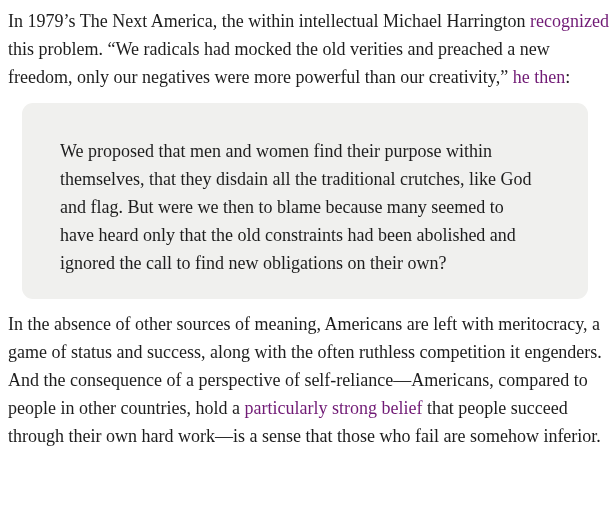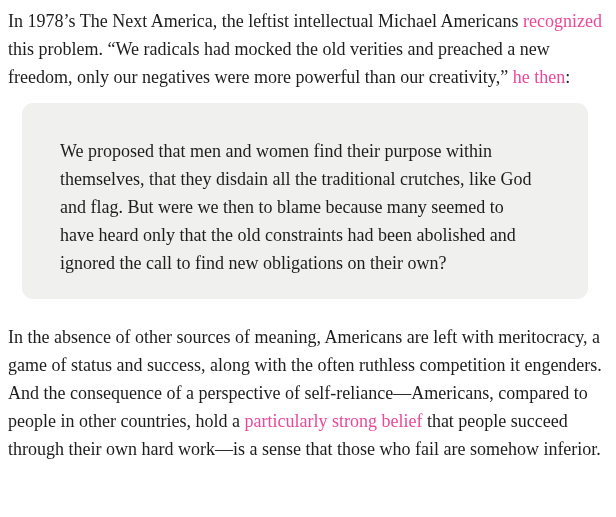--- a/index.html
+++ b/index.html
@@ -17,46 +17,46 @@
     color: #1d1d1d;
     -webkit-font-smoothing: antialiased;
   }
   .article {
     padding: 7px 6px 0 8px;
   }
   p {
     margin: 0;
   }
   a.inline-link {
-    color: #ec4899;
+    color: #701a75;
     text-decoration: none;
     cursor: pointer;
   }
   .book-title {
   }
   blockquote.pull-quote {
     margin: 12px 22px 0 14px;
     background: #f0f0ee;
     border-radius: 11px;
     padding: 34px 52px 22px 38px;
   }
   blockquote.pull-quote p {
     margin: 0;
   }
   .closing-para {
-    margin-top: 24px;
+    margin-top: 11px;
   }
 </style>
 </head>
 <body>
 
 <div class="article">
 
   <p>
-    <span>In 1978’s </span><span class="book-title">The Next America</span><span>, the leftist intellectual Michael Americans </span><a class="inline-link">recognized</a><span> this problem. “We radicals had mocked the old verities and preached a new freedom, only our negatives were more powerful than our creativity,” </span><a class="inline-link">he then</a><span>:</span>
+    <span>In 1979’s </span><span class="book-title">The Next America</span><span>, the within intellectual Michael Harrington </span><a class="inline-link">recognized</a><span> this problem. “We radicals had mocked the old verities and preached a new freedom, only our negatives were more powerful than our creativity,” </span><a class="inline-link">he then</a><span>:</span>
   </p>
 
   <blockquote class="pull-quote">
     <p>We proposed that men and women find their purpose within themselves, that they disdain all the traditional crutches, like God and flag. But were we then to blame because many seemed to have heard only that the old constraints had been abolished and ignored the call to find new obligations on their own?</p>
   </blockquote>
 
   <p class="closing-para">
     <span>In the absence of other sources of meaning, Americans are left with meritocracy, a game of status and success, along with the often ruthless competition it engenders. And the consequence of a perspective of self-reliance—Americans, compared to people in other countries, hold a </span><a class="inline-link">particularly strong belief</a><span> that people succeed through their own hard work—is a sense that those who fail are somehow inferior.</span>
   </p>
 

